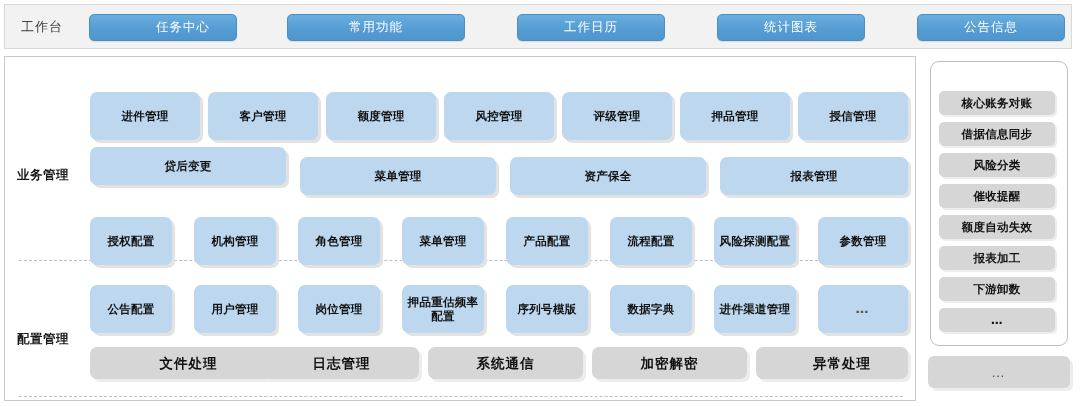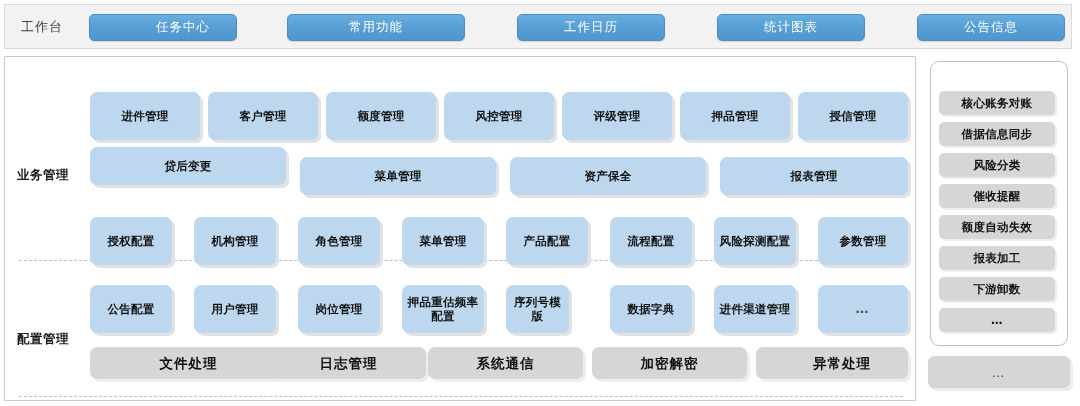--- a/index.html
+++ b/index.html
@@ -215,26 +215,26 @@
     <div class="card" style="left: 293px; top: 160px; width: 82px; height: 48px;">角色管理</div>
     <div class="card" style="left: 397px; top: 160px; width: 82px; height: 48px;">菜单管理</div>
     <div class="card" style="left: 501px; top: 160px; width: 82px; height: 48px;">产品配置</div>
     <div class="card" style="left: 605px; top: 160px; width: 82px; height: 48px;">流程配置</div>
     <div class="card" style="left: 709px; top: 160px; width: 82px; height: 48px;">风险探测配置</div>
     <div class="card" style="left: 813px; top: 160px; width: 90px; height: 48px;">参数管理</div>
     <div class="card" style="left: 397px; top: 228px; width: 82px; height: 48px;">押品重估频率配置</div>
     <div class="card" style="left: 85px; top: 228px; width: 82px; height: 48px;">公告配置</div>
     <div class="card" style="left: 189px; top: 228px; width: 82px; height: 48px;">用户管理</div>
     <div class="card" style="left: 293px; top: 228px; width: 82px; height: 48px;">岗位管理</div>
-    <div class="card" style="left: 501px; top: 228px; width: 63px; height: 48px;">序列号模版</div>
+    <div class="card" style="left: 501px; top: 228px; width: 82px; height: 48px;">序列号模版</div>
     <div class="card" style="left: 605px; top: 228px; width: 82px; height: 48px;">数据字典</div>
     <div class="card" style="left: 709px; top: 228px; width: 82px; height: 48px;">进件渠道管理</div>
     <div class="card ellipsis" style="left: 813px; top: 228px; width: 90px; height: 48px;">…</div>
     <div class="card gray svc" style="left: 85px; top: 290px; width: 197px; height: 32px;">文件处理</div>
-    <div class="card gray svc" style="left: 266px; top: 290px; width: 155px; height: 32px;">日志管理</div>
+    <div class="card gray svc" style="left: 259px; top: 290px; width: 155px; height: 32px;">日志管理</div>
     <div class="card gray svc" style="left: 423px; top: 290px; width: 155px; height: 32px;">系统通信</div>
     <div class="card gray svc" style="left: 587px; top: 290px; width: 155px; height: 32px;">加密解密</div>
     <div class="card gray svc" style="left: 751px; top: 290px; width: 152px; height: 32px; padding-left: 23px;">异常处理</div>
   </div>
 
 <div id="rightpanel">
   <div id="batchbox">
   <div class="rcard" style="top: 29px;">核心账务对账</div>
       <div class="rcard" style="top: 60px;">借据信息同步</div>
       <div class="rcard" style="top: 91px;">风险分类</div>

